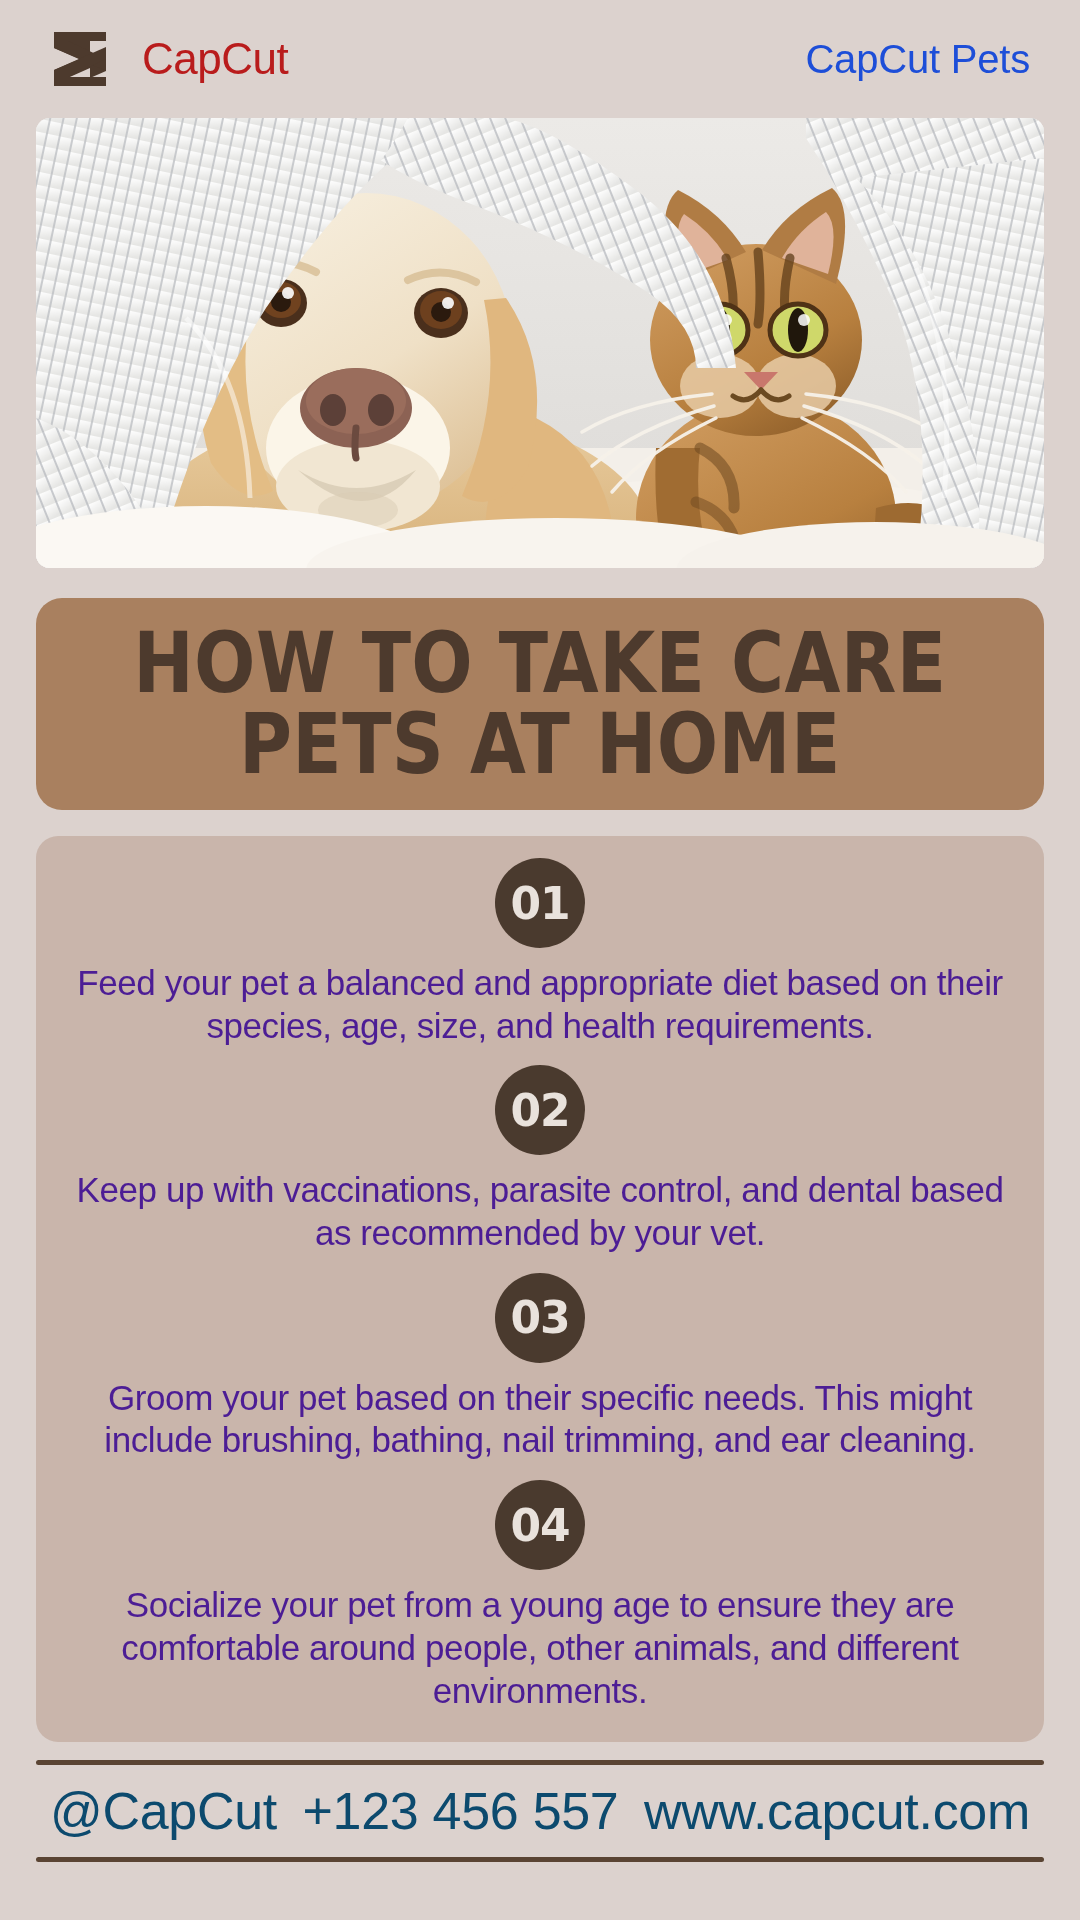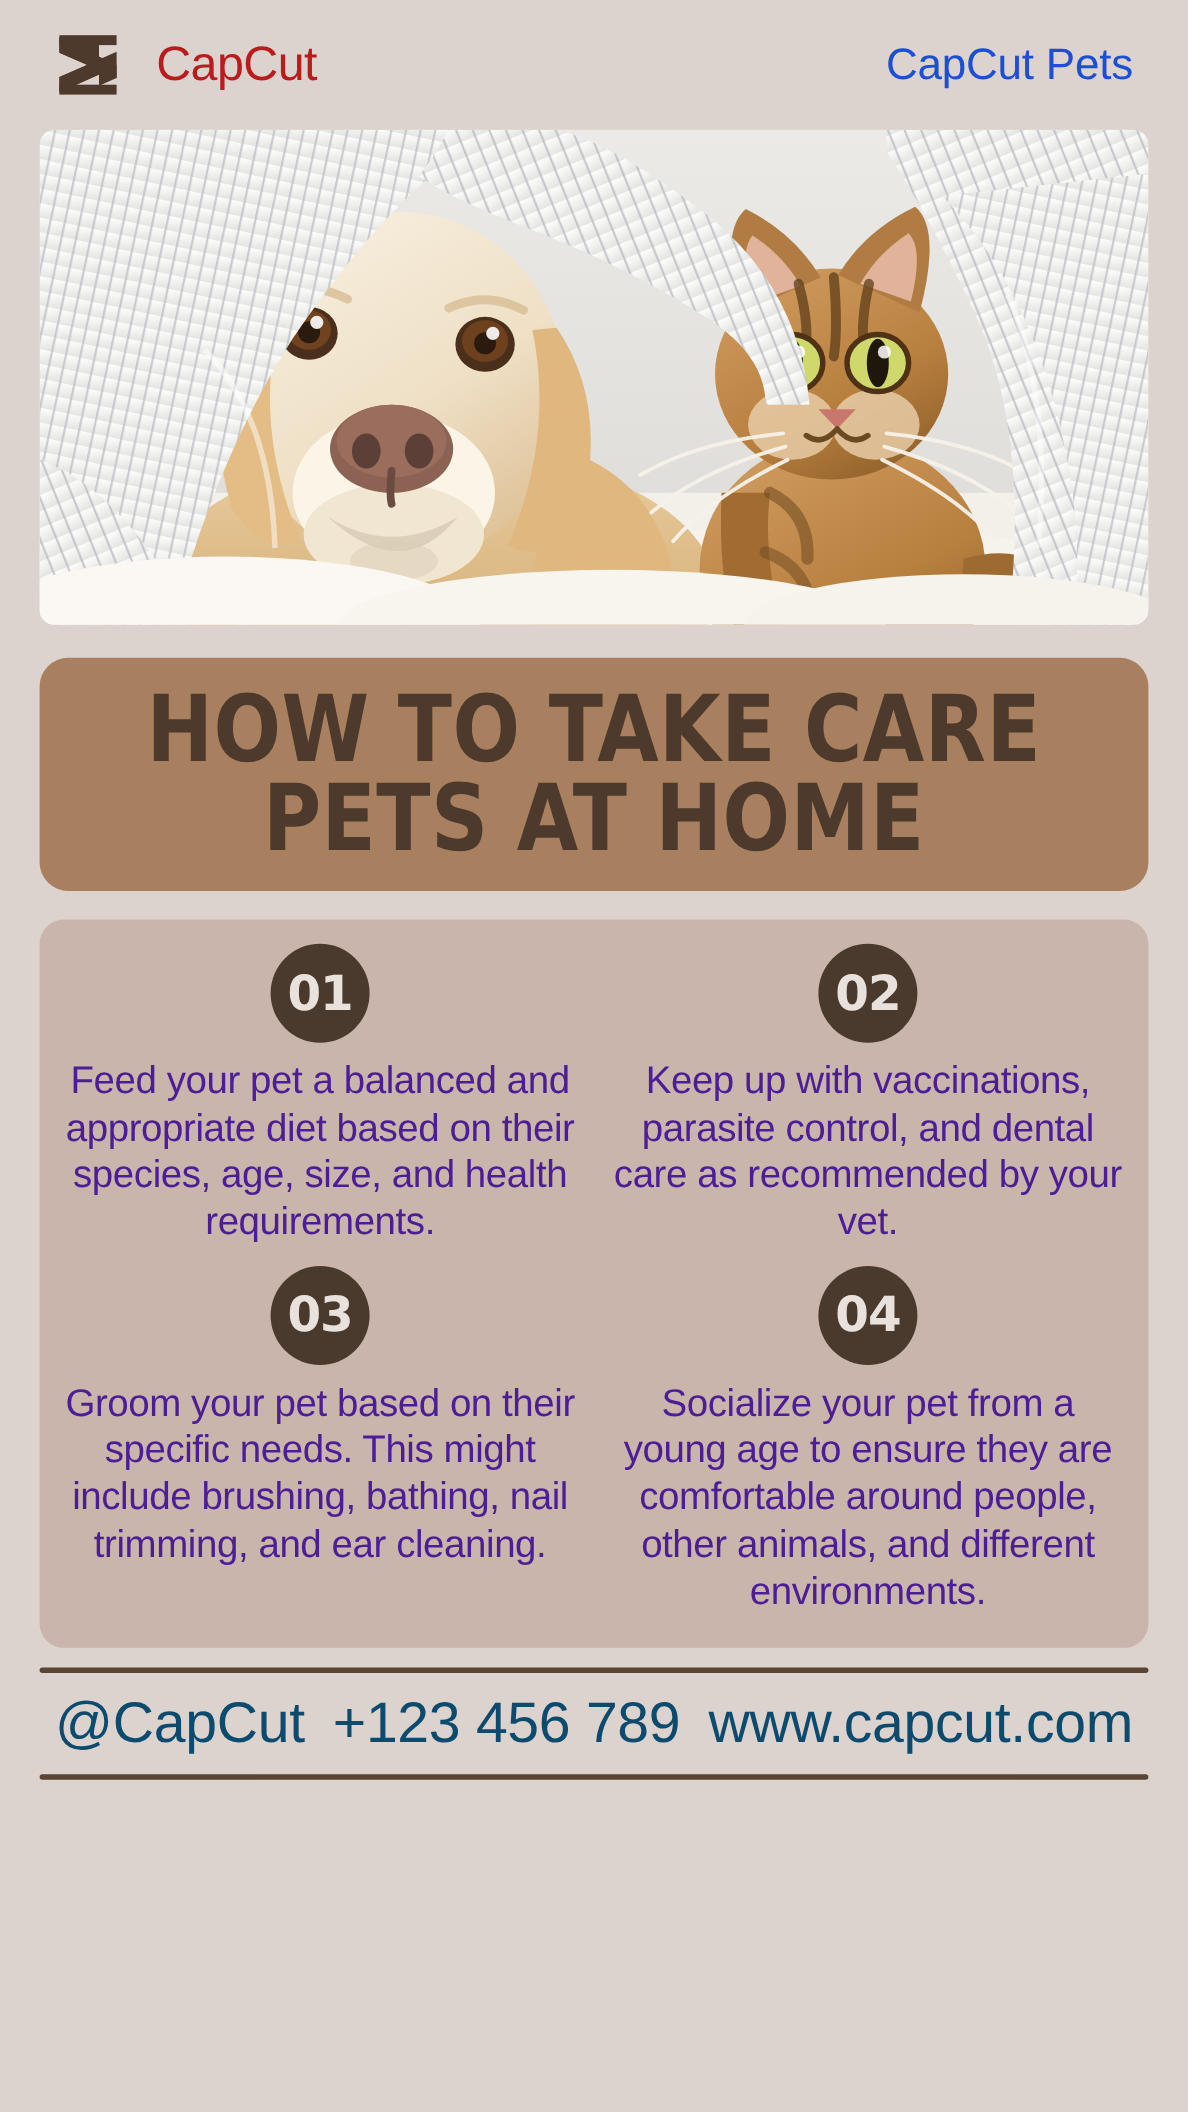--- a/index.html
+++ b/index.html
@@ -73,21 +73,21 @@
     white-space:nowrap;
   }
 
   
   .tips-panel {
     margin-top:26px;
     background:#c9b5ab;
     border-radius:22px;
     padding:22px 6px 30px 6px;
     display:grid;
-    grid-template-columns:1fr 1fr;
+    grid-template-columns:1fr;
     grid-template-rows:auto auto;
     row-gap:18px;
   }
   .tip {
     display:flex;
     flex-direction:column;
     align-items:center;
     padding:0 12px;
   }
   .tip-badge {
@@ -309,39 +309,39 @@
 
   <div class="tips-panel">
 
     <div class="tip">
       <div class="tip-badge">01</div>
       <div class="tip-text">Feed your pet a balanced and appropriate diet based on their species, age, size, and health requirements.</div>
     </div>
 
     <div class="tip">
       <div class="tip-badge">02</div>
-      <div class="tip-text">Keep up with vaccinations, parasite control, and dental care as recommended by your vet.</div>
+      <div class="tip-text">Keep up with vaccinations, parasite control, and dental based as recommended by your vet.</div>
     </div>
 
     <div class="tip">
       <div class="tip-badge">03</div>
       <div class="tip-text">Groom your pet based on their specific needs. This might include brushing, bathing, nail trimming, and ear cleaning.</div>
     </div>
 
     <div class="tip">
       <div class="tip-badge">04</div>
       <div class="tip-text">Socialize your pet from a young age to ensure they are comfortable around people, other animals, and different environments.</div>
     </div>
 
   </div>
 
   <div class="footer">
     <div class="rule"></div>
     <div class="footer-row">
       <span class="footer-item">@CapCut</span>
-      <span class="footer-item">+123 456 789</span>
+      <span class="footer-item">+123 456 557</span>
       <span class="footer-item">www.capcut.com</span>
     </div>
     <div class="rule"></div>
     <div class="footer-bottom-space"></div>
   </div>
 
 </div>
 
 </body></html>

